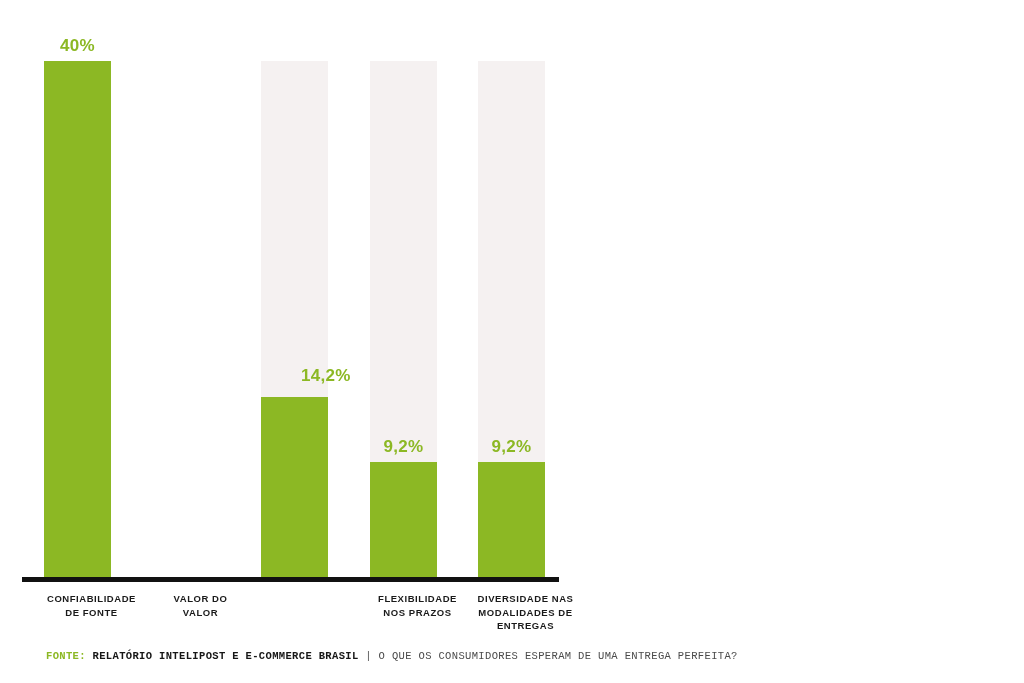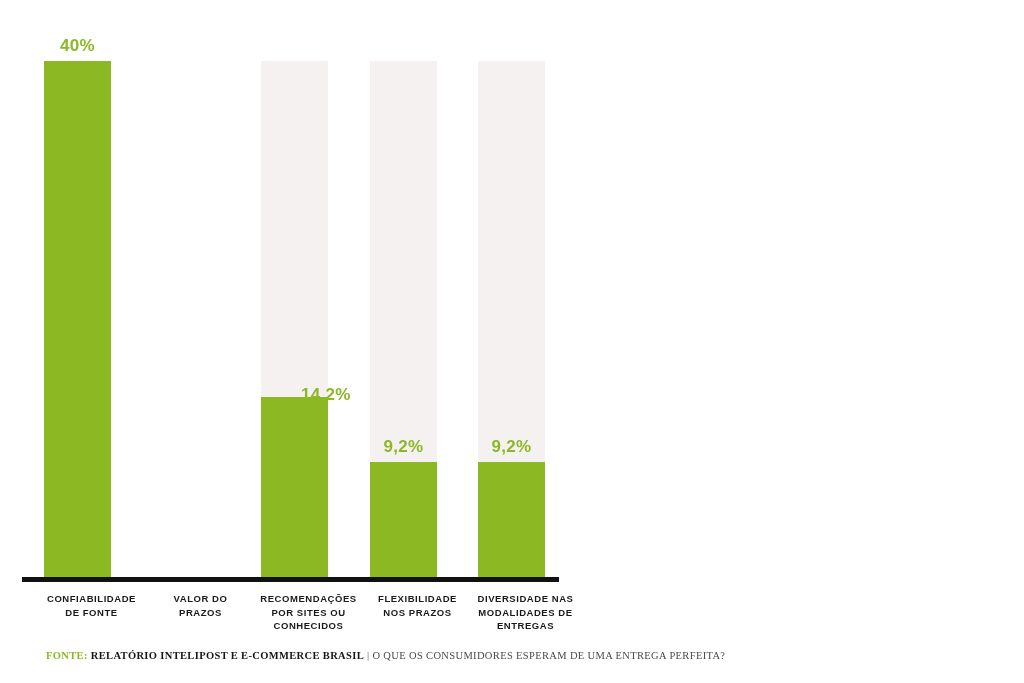--- a/index.html
+++ b/index.html
@@ -102,21 +102,21 @@
   }
 
   
   #footer {
     position: absolute;
     left: 22px;
     top: 650px;
     font-size: 10.5px;
     letter-spacing: 0.35px;
     white-space: nowrap;
-    font-family: Liberation Serif, serif;
+    font-family: Liberation Mono, monospace;
     padding-left: 24px;
   }
   #footer .fonte-kw {
     color: #8CB824;
     font-weight: bold;
   }
   #footer .fonte-src {
     color: #161616;
     font-weight: bold;
   }
@@ -141,21 +141,21 @@
         <div class="bar-fill" id="fill-0" style="height: 521px;"></div>
       </div>
       <div class="bar-value" id="val-0" style="top: 14px;">40%</div>
     </div>
 
 
     <div class="bar-group" style="left:239px;">
       <div class="bar-track">
         <div class="bar-fill" id="fill-2" style="height: 184.955px;"></div>
       </div>
-      <div class="bar-value" id="val-2" style="top: 363px; margin-left: 40px;">14,2%</div>
+      <div class="bar-value" id="val-2" style="top: 344px; margin-left: 40px;">14,2%</div>
     </div>
 
     <div class="bar-group" style="left:348px;">
       <div class="bar-track">
         <div class="bar-fill" id="fill-3" style="height: 119.83px;"></div>
       </div>
       <div class="bar-value" id="val-3" style="top: 415.17px;">9,2%</div>
     </div>
 
     <div class="bar-group" style="left:456px;">
@@ -169,26 +169,21 @@
 
   <div id="axis-line"></div>
 
   <div id="category-labels">
     <div class="cat-label" style="left:11px; width:145px;">
       <div>CONFIABILIDADE</div>
       <div>DE FONTE</div>
     </div>
     <div class="cat-label" style="left:120px; width:145px;">
       <div>VALOR DO</div>
-      <div>PRAZOS</div>
-    </div>
-    <div class="cat-label" style="left:228px; width:145px;">
-      <div>RECOMENDAÇÕES</div>
-      <div>POR SITES OU</div>
-      <div>CONHECIDOS</div>
+      <div>VALOR</div>
     </div>
     <div class="cat-label" style="left:337px; width:145px;">
       <div>FLEXIBILIDADE</div>
       <div>NOS PRAZOS</div>
     </div>
     <div class="cat-label" style="left:440px; width:155px;">
       <div>DIVERSIDADE NAS</div>
       <div>MODALIDADES DE</div>
       <div>ENTREGAS</div>
     </div>

